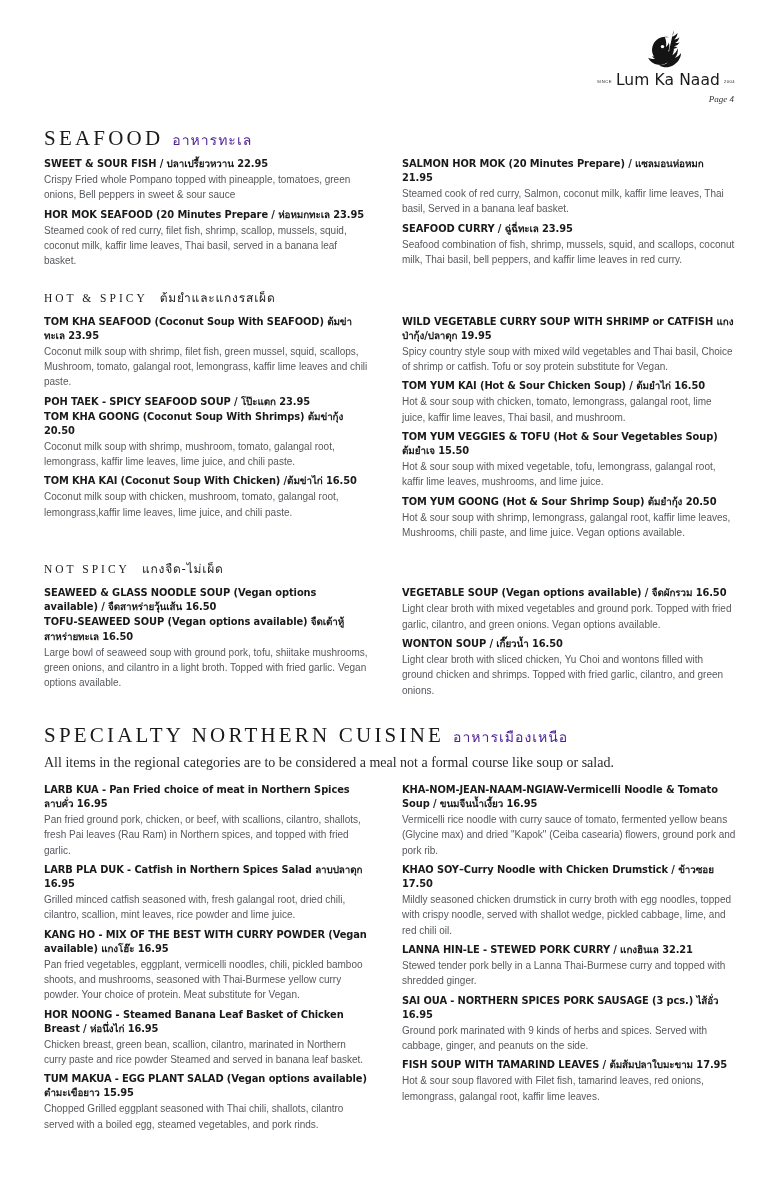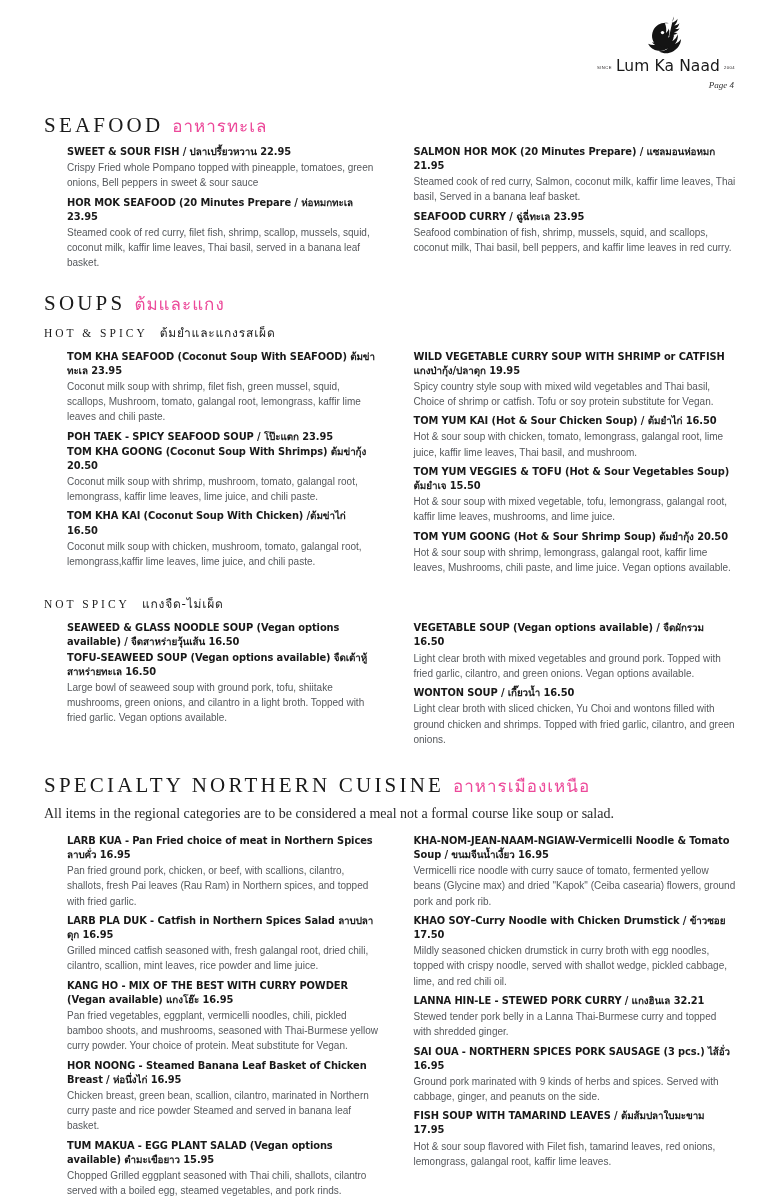--- a/index.html
+++ b/index.html
@@ -23,21 +23,21 @@
   }
 
   
   .brand-header {
     position: relative;
     height: 96px;
     display: flex;
     flex-direction: column;
     align-items: flex-end;
     justify-content: flex-start;
-    padding-top: 14px;
+    padding-top: 28px;
   }
   .logo-block {
     display: flex;
     flex-direction: column;
     align-items: center;
     width: 140px;
   }
   .logo-mark {
     width: 46px;
     height: 44px;
@@ -86,23 +86,23 @@
   }
   .section-head .en {
     font-family: Liberation Serif, serif;
     font-size: 21px;
     letter-spacing: 3.2px;
     color: #1a1a1a;
     font-weight: 400;
   }
   .section-head .th {
     font-family: "DejaVu Sans", sans-serif;
-    font-size: 17px;
+    font-size: 14px;
     letter-spacing: 1px;
-    color: #ec4899;
+    color: #4c1d95;
     margin-left: 9px;
     font-weight: 400;
   }
   .sub-head {
     margin: 1px 0 8px 0;
     display: flex;
     align-items: baseline;
     flex-wrap: wrap;
   }
   .sub-head .en {
@@ -123,21 +123,20 @@
     font-size: 14px;
     color: #2a2a2a;
     margin: 1px 0 10px 0;
     line-height: 1.35;
   }
 
   
   .cols {
     display: flex;
     gap: 0;
-    margin-left: 23px;
   }
   .col {
     width: 50%;
     box-sizing: border-box;
   }
   .col.left  { padding-right: 22px; }
   .col.right { padding-left: 12px; }
 
   
   .item { margin-bottom: 0; }
@@ -211,24 +210,20 @@
         </div>
         <div class="item">
           <div class="item-title">SEAFOOD CURRY / ฉู่ฉี่ทะเล 23.95</div>
           <div class="item-desc">Seafood combination of fish, shrimp, mussels, squid, and scallops, coconut milk, Thai basil, bell peppers, and kaffir lime leaves in red curry.</div>
         </div>
       </div>
     </div>
   </div>
 
   <div class="section soups">
-    <div class="section-head">
-      <span class="en">SOUPS</span>
-      <span class="th">ต้มและแกง</span>
-    </div>
     <div class="sub-head">
       <span class="en">HOT &amp; SPICY</span>
       <span class="th">ต้มยำและแกงรสเผ็ด</span>
     </div>
     <div class="cols">
       <div class="col left">
         <div class="item">
           <div class="item-title">TOM KHA SEAFOOD (Coconut Soup With SEAFOOD) ต้มข่าทะเล 23.95</div>
           <div class="item-desc">Coconut milk soup with shrimp, filet fish, green mussel, squid, scallops, Mushroom, tomato, galangal root, lemongrass, kaffir lime leaves and chili paste.</div>
         </div>

